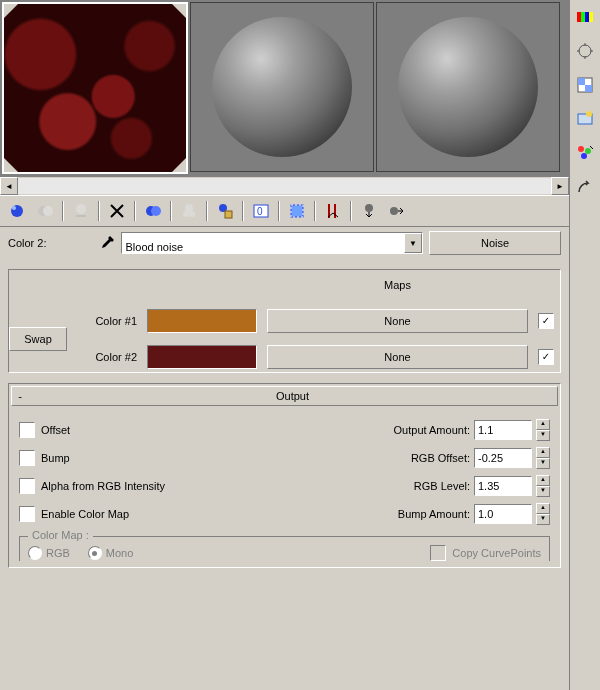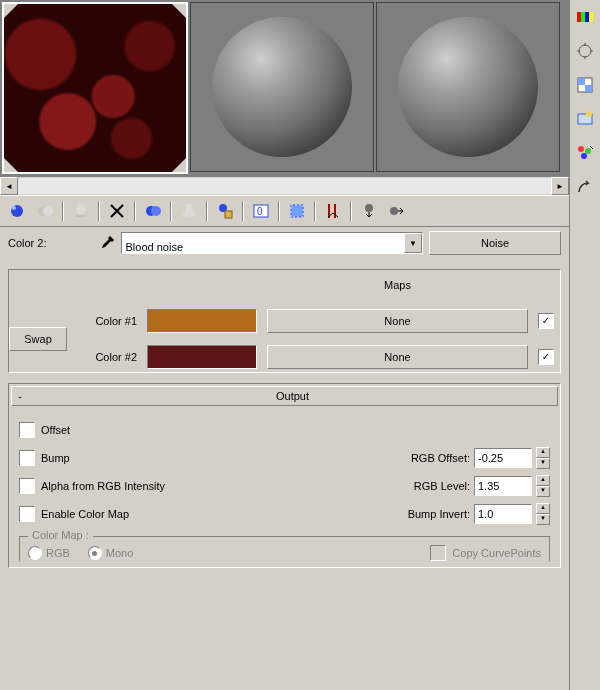--- a/index.html
+++ b/index.html
@@ -221,20 +221,30 @@
         <div class="rollminus">-</div>
         <div class="rolltitle">Output</div>
       </div>
       <div class="rollbody">
 
         <div class="outrow">
           <div class="outleft">
             <div class="chk"></div>
             <span>Offset</span>
           </div>
+          <div class="outright">
+            <span>Output Amount:</span>
+            <div class="spinner">
+                <span>1.1</span>
+              </div>
+            <div class="spbtns">
+                <div class="spb">▲</div>
+                <div class="spb">▼</div>
+              </div>
+          </div>
         </div>
 
         <div class="outrow">
           <div class="outleft">
             <div class="chk"></div>
             <span>Bump</span>
           </div>
           <div class="outright">
             <span>RGB Offset:</span>
             <div class="spinner">
@@ -263,21 +273,21 @@
               </div>
           </div>
         </div>
 
         <div class="outrow">
           <div class="outleft">
             <div class="chk"></div>
             <span>Enable Color Map</span>
           </div>
           <div class="outright">
-            <span>Bump Invert:</span>
+            <span>Bump Amount:</span>
             <div class="spinner">
                 <span>1.0</span>
               </div>
             <div class="spbtns">
                 <div class="spb">▲</div>
                 <div class="spb">▼</div>
               </div>
           </div>
         </div>
 

